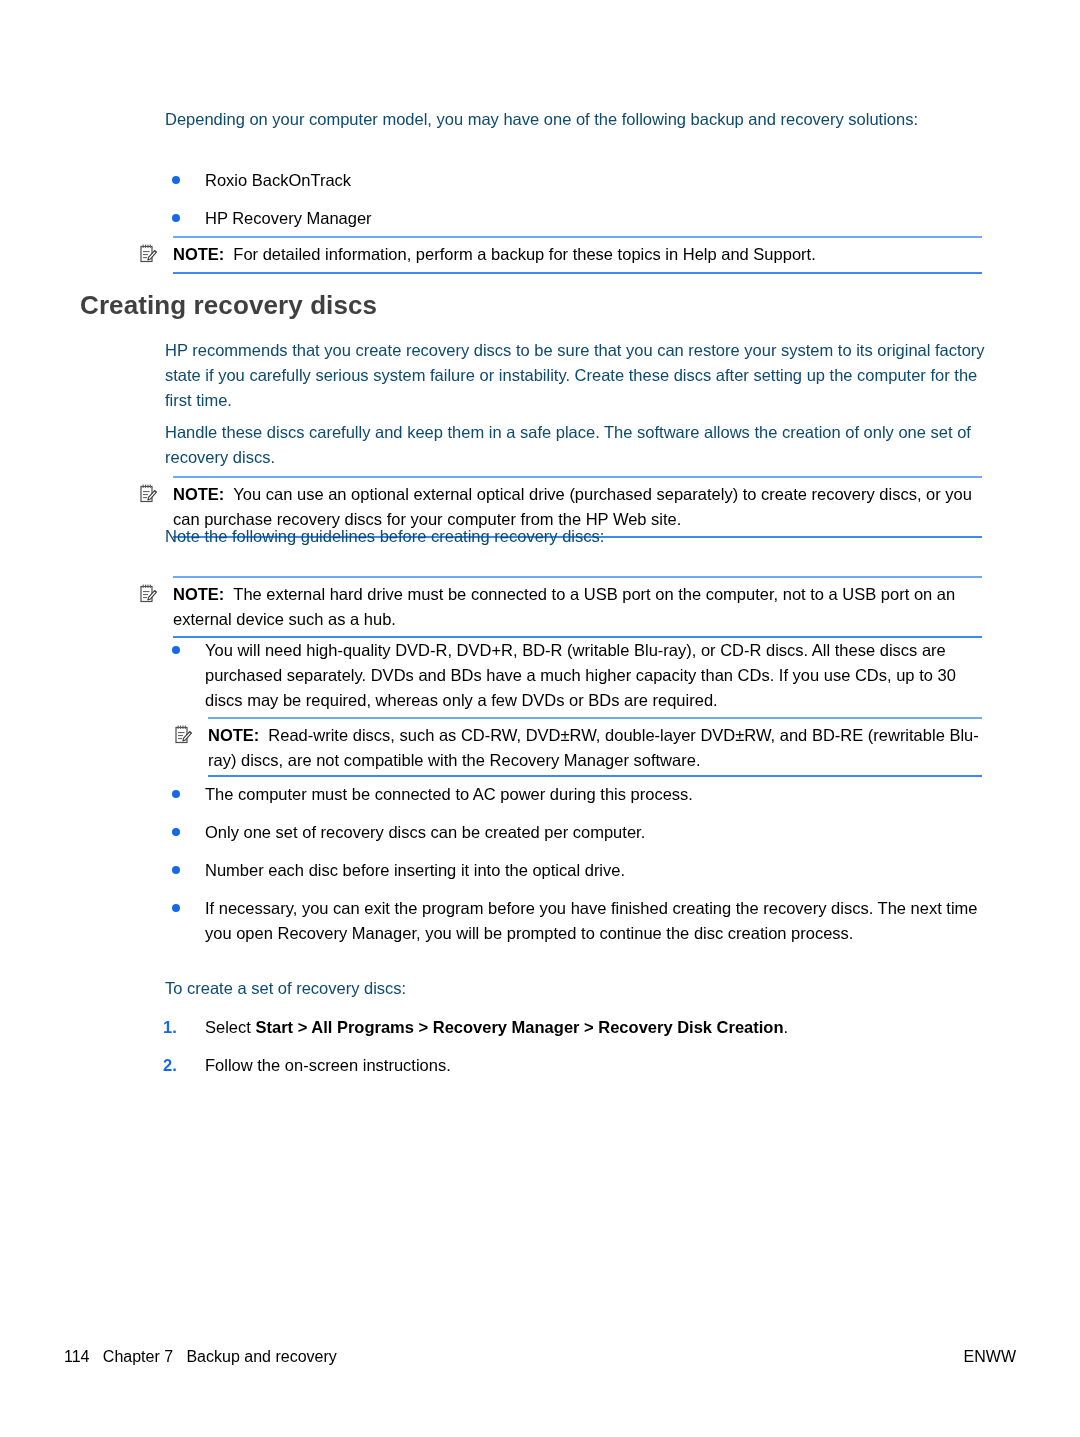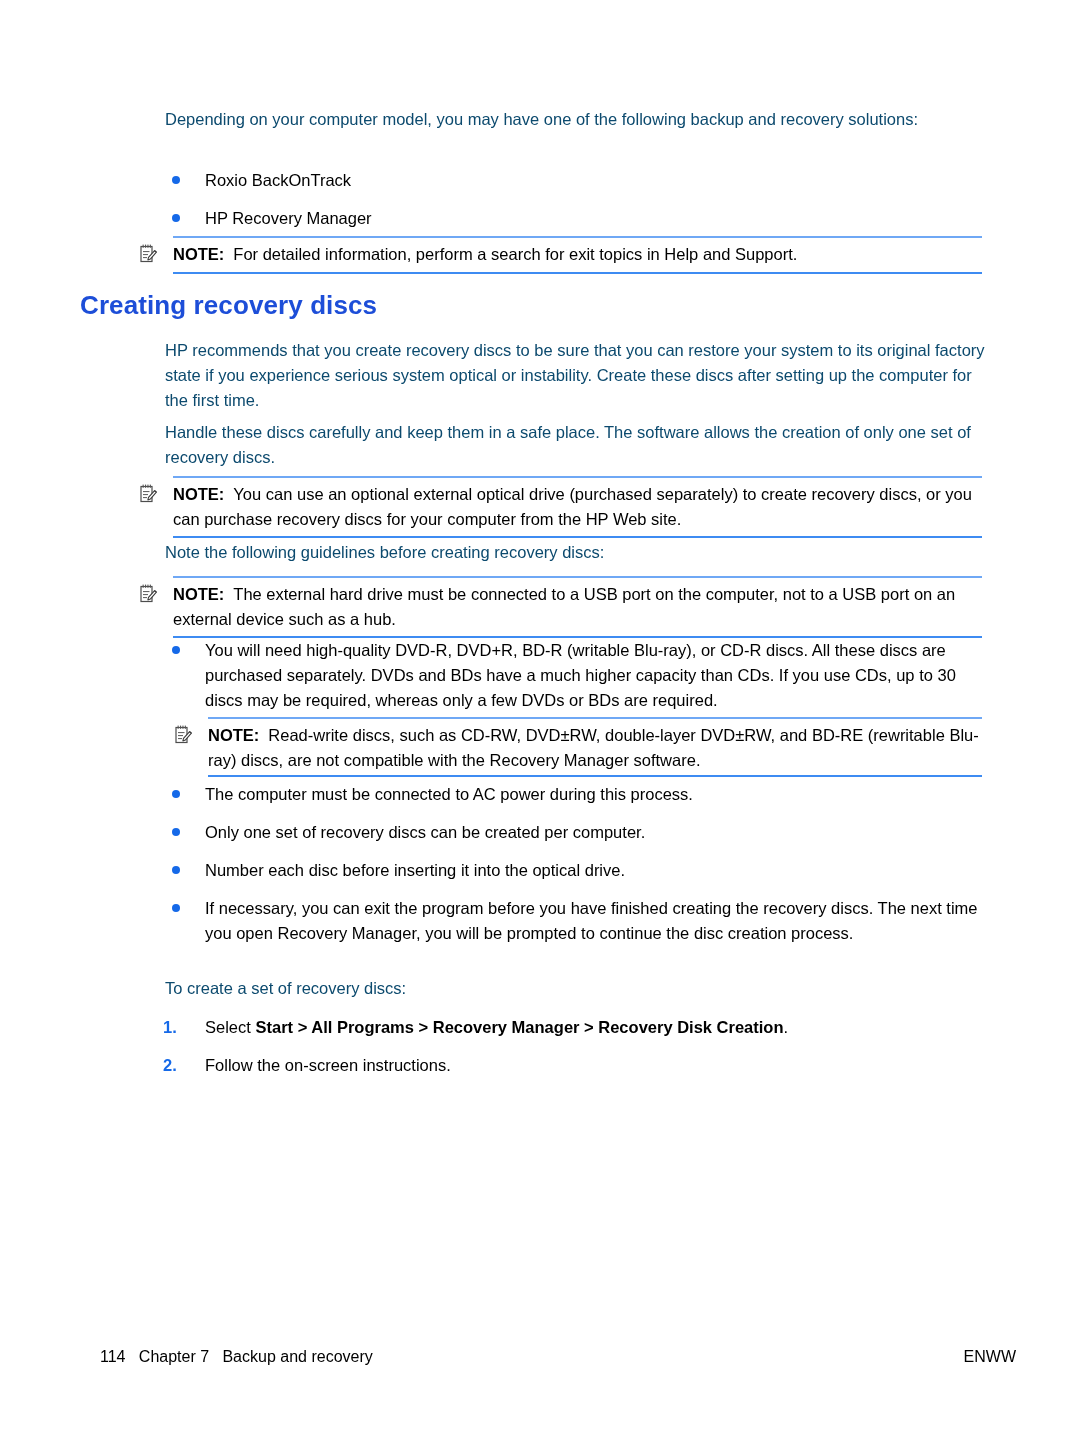--- a/index.html
+++ b/index.html
@@ -31,21 +31,21 @@
     text-align: left;
   }
 
   
   .section-heading {
     position: absolute;
     left: 80px;
     font-family: "Liberation Sans", sans-serif;
     font-size: 26px;
     font-weight: bold;
-    color: #1d4ed8;
+    color: #404040;
     letter-spacing: 0.1px;
     white-space: nowrap;
   }
 
   
   .bullet-item {
     position: absolute;
     font-size: 16.5px;
     line-height: 25px;
   }
@@ -124,21 +124,20 @@
     right: 64px;
     top: 1348px;
     font-size: 16px;
     color: #000000;
   }
   .footer-left {
     position: absolute;
     left: 0;
     top: 0;
     white-space: pre;
-    margin-left: 36px;
   }
   .footer-right {
     position: absolute;
     right: 0;
     top: 0;
   }
 </style>
 </head>
 <body>
 
@@ -167,27 +166,27 @@
         <rect x="7.4" y="0.6" width="1.1" height="3.2" fill="#555555"></rect>
         <rect x="9.8" y="0.6" width="1.1" height="3.2" fill="#555555"></rect>
         <rect x="3" y="7" width="6.5" height="1.1" fill="#666666"></rect>
         <rect x="3" y="10" width="5" height="1.1" fill="#666666"></rect>
         <rect x="3" y="13" width="4" height="1.1" fill="#666666"></rect>
         <path d="M8.5 13.4 L14.6 6.6 L16.4 8.2 L10.3 15.1 L7.9 15.9 Z" fill="#ffffff" stroke="#3b3b3b" stroke-width="1.1" stroke-linejoin="round"></path>
         <path d="M14.6 6.6 L16.4 8.2" stroke="#3b3b3b" stroke-width="1.1"></path>
       </svg>
     </div>
     <div class="note-body">
-      <span class="note-label">NOTE:</span><span>For detailed information, perform a search for exit topics in Help and Support.</span>
+      <span class="note-label">NOTE:</span><span>For detailed information, perform a backup for these topics in Help and Support.</span>
     </div>
   </div>
 
   <h1 class="section-heading" style="top:290px; margin:0;">Creating recovery discs</h1>
 
-  <div class="body-text" style="left:165px; top:338px; width:820px;">HP recommends that you create recovery discs to be sure that you can restore your system to its original factory state if you experience serious system optical or instability. Create these discs after setting up the computer for the first time.</div>
+  <div class="body-text" style="left:165px; top:338px; width:820px;">HP recommends that you create recovery discs to be sure that you can restore your system to its original factory state if you carefully serious system failure or instability. Create these discs after setting up the computer for the first time.</div>
 
   <div class="body-text" style="left:165px; top:420px; width:820px;">Handle these discs carefully and keep them in a safe place. The software allows the creation of only one set of recovery discs.</div>
 
   <div class="note-box" style="left:140px; top:476px; width:842px; height:62px;">
     <div class="note-rule top" style="top:0px;"></div>
     <div class="note-rule bottom" style="top:60px;"></div>
     <div class="note-icon">
       <svg viewBox="0 0 17 19" width="17" height="19" xmlns="http://www.w3.org/2000/svg">
         <rect x="1" y="2.5" width="11" height="15" fill="#ffffff" stroke="#4d4d4d" stroke-width="1.2"></rect>
         <rect x="2.6" y="0.6" width="1.1" height="3.2" fill="#555555"></rect>
@@ -199,21 +198,21 @@
         <rect x="3" y="13" width="4" height="1.1" fill="#666666"></rect>
         <path d="M8.5 13.4 L14.6 6.6 L16.4 8.2 L10.3 15.1 L7.9 15.9 Z" fill="#ffffff" stroke="#3b3b3b" stroke-width="1.1" stroke-linejoin="round"></path>
         <path d="M14.6 6.6 L16.4 8.2" stroke="#3b3b3b" stroke-width="1.1"></path>
       </svg>
     </div>
     <div class="note-body">
       <span class="note-label">NOTE:</span><span>You can use an optional external optical drive (purchased separately) to create recovery discs, or you can purchase recovery discs for your computer from the HP Web site.</span>
     </div>
   </div>
 
-  <div class="body-text" style="left:165px; top:540px; width:820px;">Note the following guidelines before creating recovery discs:</div>
+  <div class="body-text" style="left:165px; top:524px; width:820px;">Note the following guidelines before creating recovery discs:</div>
 
   <div class="note-box" style="left:140px; top:576px; width:842px; height:62px;">
     <div class="note-rule top" style="top:0px;"></div>
     <div class="note-rule bottom" style="top:60px;"></div>
     <div class="note-icon">
       <svg viewBox="0 0 17 19" width="17" height="19" xmlns="http://www.w3.org/2000/svg">
         <rect x="1" y="2.5" width="11" height="15" fill="#ffffff" stroke="#4d4d4d" stroke-width="1.2"></rect>
         <rect x="2.6" y="0.6" width="1.1" height="3.2" fill="#555555"></rect>
         <rect x="5.0" y="0.6" width="1.1" height="3.2" fill="#555555"></rect>
         <rect x="7.4" y="0.6" width="1.1" height="3.2" fill="#555555"></rect>

